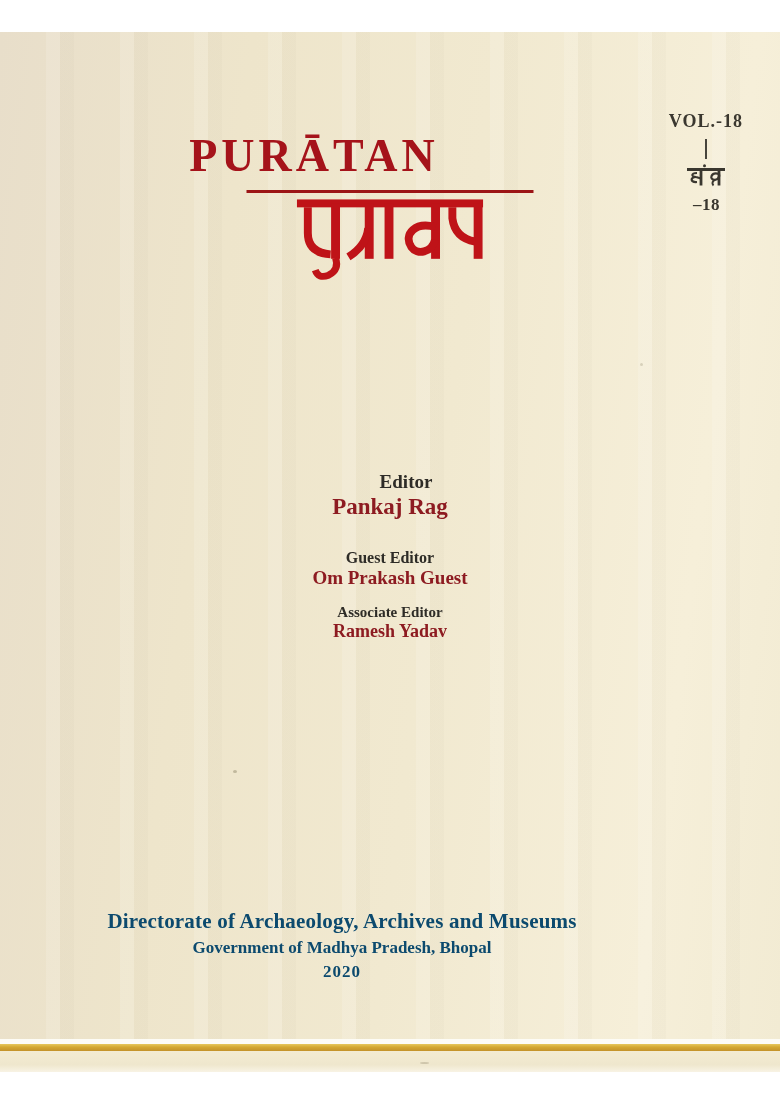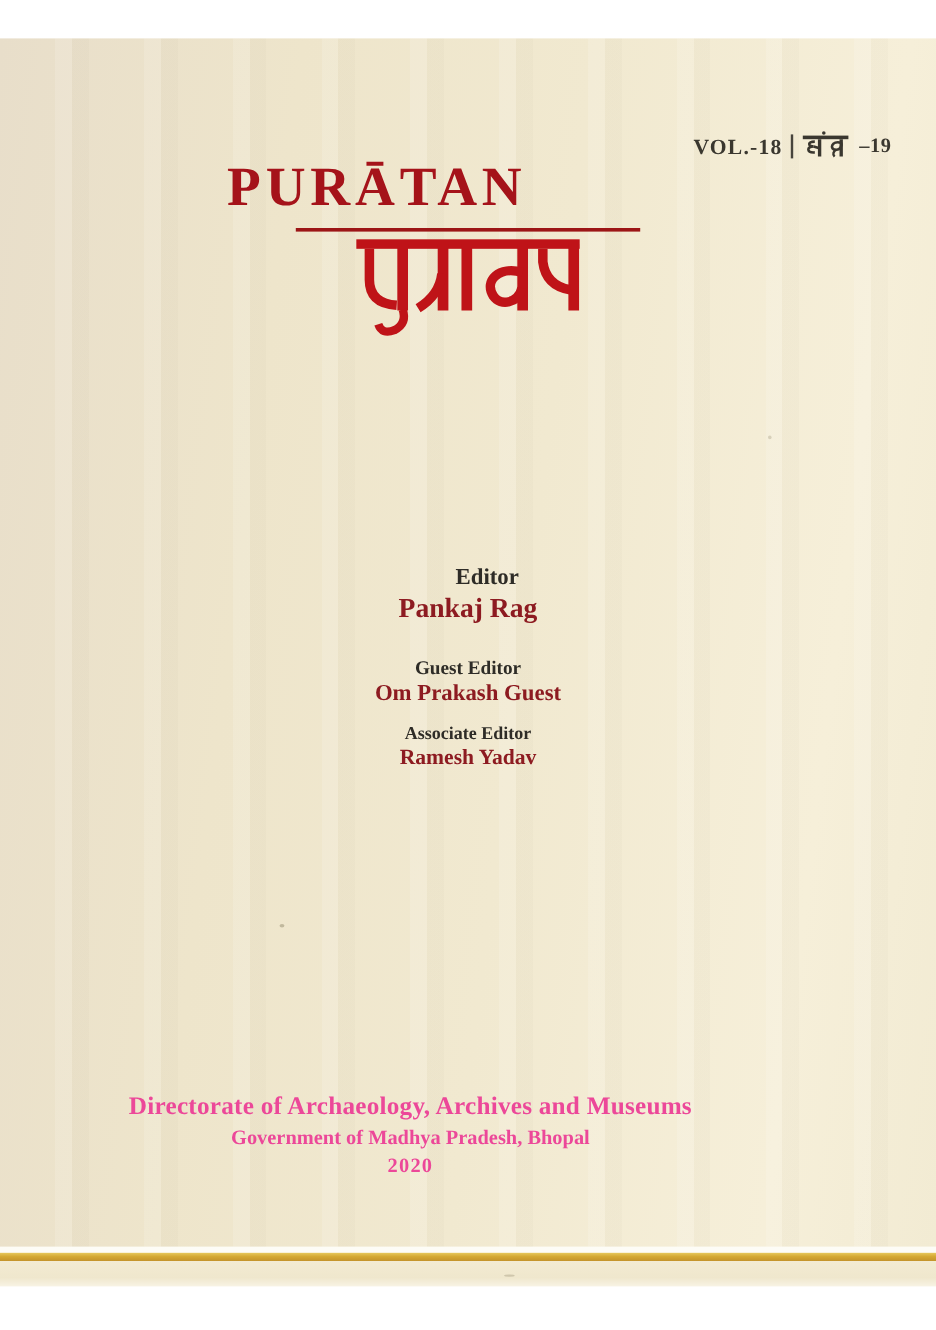--- a/index.html
+++ b/index.html
@@ -24,20 +24,21 @@
   .gilt{position:absolute;left:0;width:780px;top:1044px;height:7px;
     background:linear-gradient(180deg,#e7c85c 0%,#d4a832 45%,#c3922a 100%);}
   .under-strip{position:absolute;left:0;width:780px;top:1051px;height:21px;
     background:linear-gradient(180deg,#f3ebd2 0%,#efe7cd 65%,#f8f3e4 100%);}
 
   
   .masthead{
     position:absolute;top:111px;right:37px;
     display:flex;align-items:center;gap:7px;
     color:#3a372f;
+    flex-direction:column;
   }
   .vol-label{font-size:18px;font-weight:bold;letter-spacing:1px;}
   .vbar{width:2px;height:20px;background:#47443c;}
   .issue{display:flex;align-items:center;}
   .issue svg{display:block;margin-top:-2px;}
   .issue-suffix{font-size:17px;font-weight:bold;letter-spacing:.5px;margin-left:1px;}
 
   
   .title-latin{
     position:absolute;top:131px;left:0;width:628px;margin:0;
@@ -59,21 +60,21 @@
   .l-editor{font-size:19px;line-height:22px;margin-left:32px;}
   .n-editor{font-size:23px;line-height:27px;}
   .gap1{height:28px;}
   .l-guest{font-size:16px;line-height:19px;}
   .n-guest{font-size:19px;line-height:22px;}
   .gap2{height:14px;}
   .l-assoc{font-size:15px;line-height:18px;}
   .n-assoc{font-size:18px;line-height:21px;}
 
   
-  .imprint{position:absolute;top:909px;left:0;width:684px;text-align:center;color:#ec4899;}
+  .imprint{position:absolute;top:909px;left:0;width:684px;text-align:center;color:#0c4a6e;}
   .imp-1{font-size:21px;line-height:25px;font-weight:bold;letter-spacing:.2px;}
   .imp-2{font-size:17px;line-height:21px;font-weight:bold;margin-top:3px;}
   .imp-3{font-size:17px;line-height:20px;font-weight:bold;margin-top:4px;letter-spacing:1px;}
 
   
   .speck{position:absolute;border-radius:50%;background:rgba(110,100,70,.35);}
   .speck.s1{left:233px;top:770px;width:4px;height:3px;}
   .speck.s2{left:420px;top:1062px;width:9px;height:2px;background:rgba(110,100,70,.25);}
   .speck.s3{left:640px;top:363px;width:3px;height:3px;background:rgba(110,100,70,.22);}
 </style>
@@ -98,21 +99,21 @@
         <circle cx="18.5" cy="1.8" r="1.5" fill="#3a372f" stroke="none"></circle>
         <line x1="15" y1="7" x2="15" y2="21.5" stroke-width="2.8"></line>
         <path d="M11,9 C5,9 5,13 10,13 C4,13 4,18.5 11,18" stroke-width="2.2"></path>
         <path d="M10,13 L15,14.5" stroke-width="2.2"></path>
         <line x1="33" y1="7" x2="33" y2="21.5" stroke-width="2.8"></line>
         <path d="M33,10 C25,7.5 22.5,16 29,15.8 C32.5,15.7 33.8,12 33,10" stroke-width="2.2"></path>
         <path d="M29,15.8 C26.5,17 25.5,19.5 27.5,21.5" stroke-width="2"></path>
       </g>
     </svg>
   </span>
-  <span class="issue-suffix">–19</span>
+  <span class="issue-suffix">–18</span>
 </div>
 
 <h1 class="title-latin">PURĀTAN</h1>
 <div class="title-underline"></div>
 
 <svg class="title-dev" role="img" width="198" height="88" viewBox="0 0 200 88" aria-label="पुरातन">
   <g stroke="#bf1318" fill="none">
     <rect x="6" y="2" width="188" height="8" fill="#bf1318" stroke="none"></rect>
 
     <line x1="45" y1="6" x2="45" y2="62" stroke-width="9"></line>

